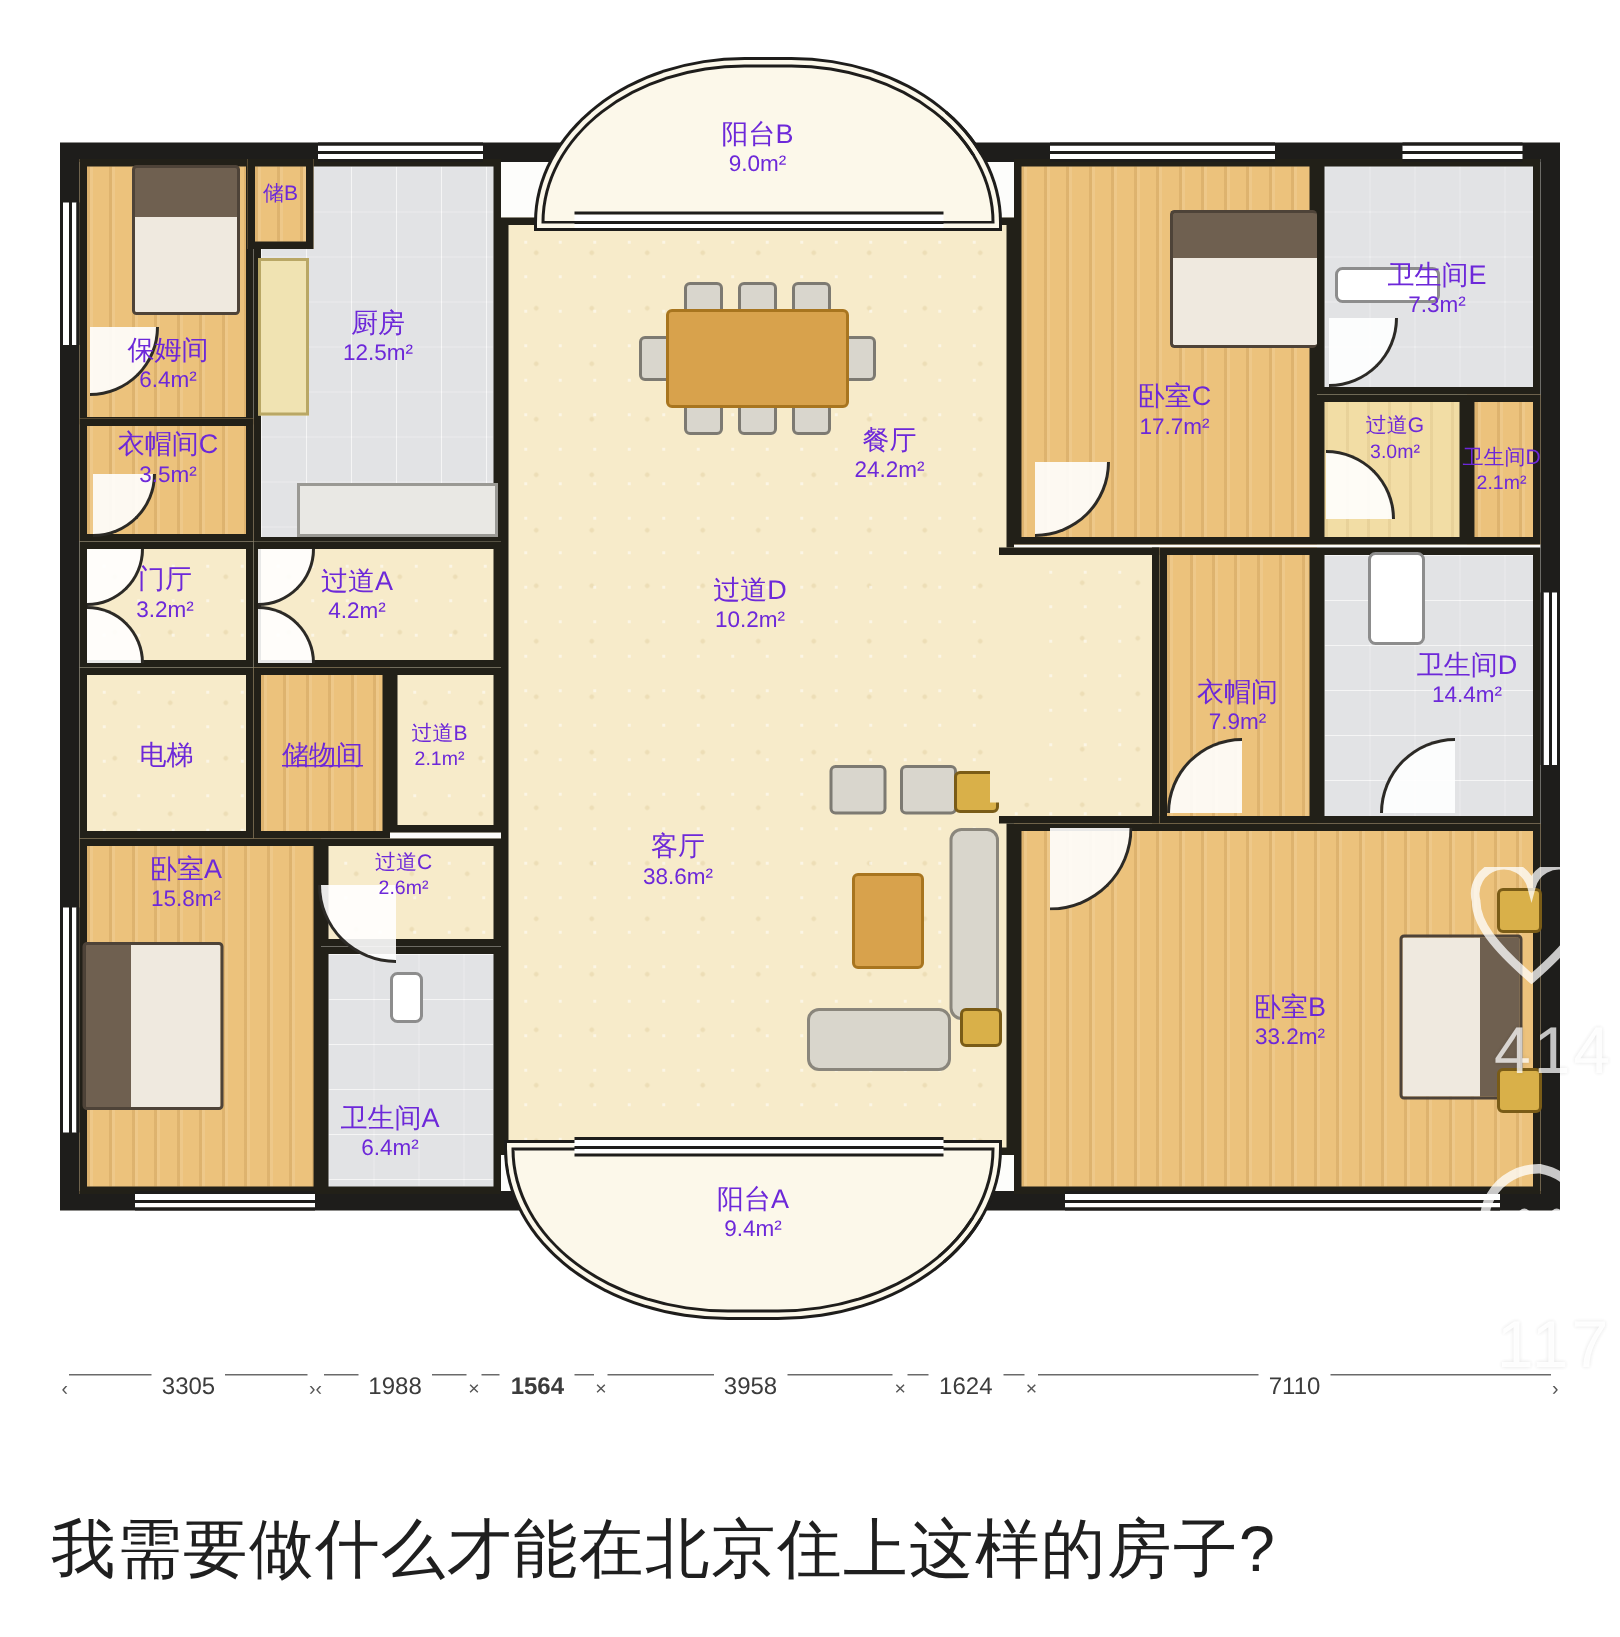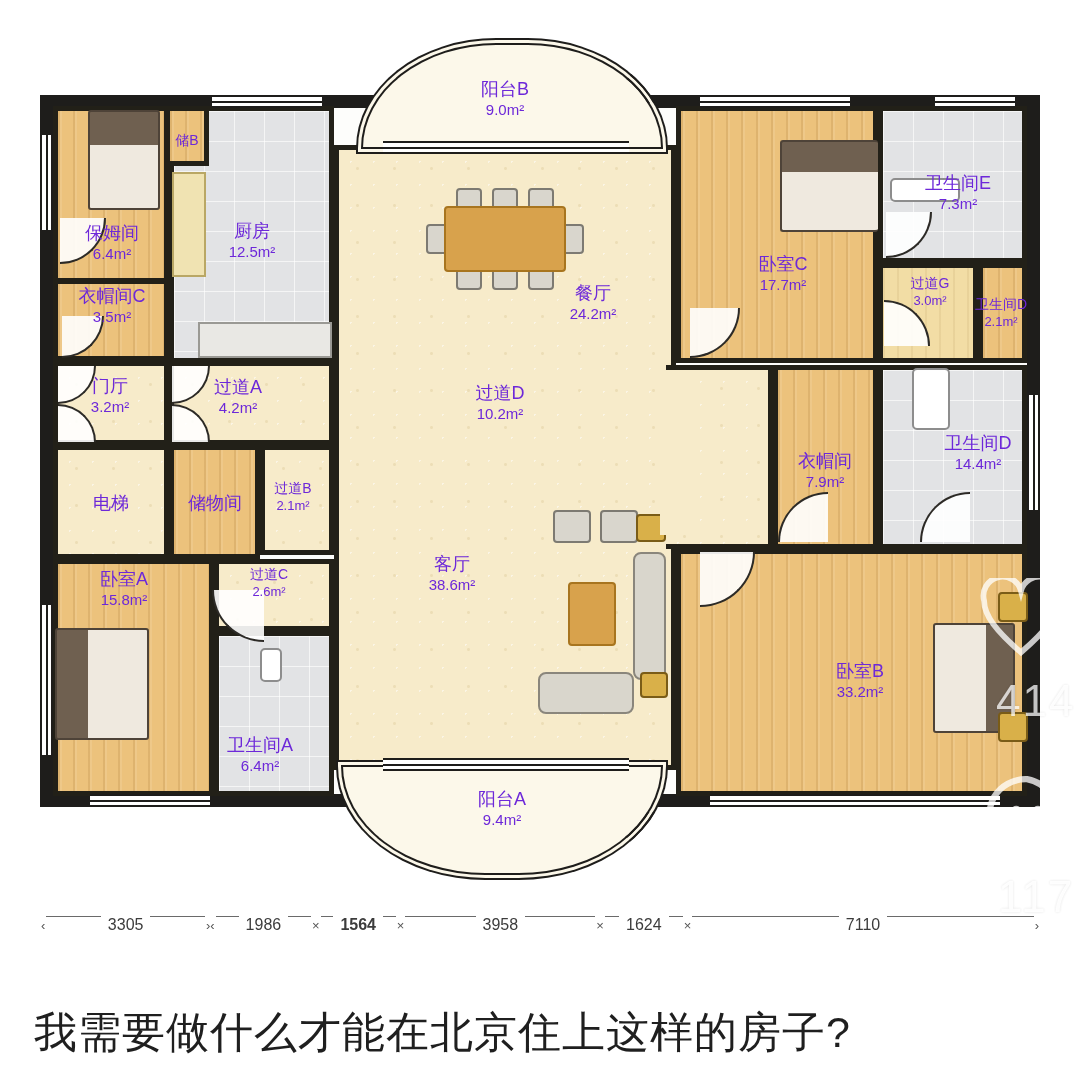--- a/index.html
+++ b/index.html
@@ -143,24 +143,24 @@
 <div class="abs furn fix" style="left:260px;top:648px;width:22px;height:34px;"></div>
 
 <div class="abs lbl" style="left:420px;top:78px;width:170px;">
     <span class="nm">阳台B</span>
     <span class="ar">9.0m²</span>
   </div>
 <div class="abs lbl" style="left:60px;top:222px;width:104px;">
     <span class="nm">保姆间</span>
     <span class="ar">6.4m²</span>
   </div>
-<div class="abs lbl sm" style="left:160px;top:120px;width:54px;margin-top:12px;">
+<div class="abs lbl sm" style="left:160px;top:120px;width:54px;">
     <span class="nm">储B</span>
   </div>
-<div class="abs lbl" style="left:192px;top:220px;width:120px;">
+<div class="abs lbl" style="left:192px;top:204px;width:120px;">
     <span class="nm">厨房</span>
     <span class="ar">12.5m²</span>
   </div>
 <div class="abs lbl" style="left:56px;top:285px;width:112px;">
     <span class="nm">衣帽间C</span>
     <span class="ar">3.5m²</span>
   </div>
 <div class="abs lbl" style="left:58px;top:375px;width:104px;">
     <span class="nm">门厅</span>
     <span class="ar">3.2m²</span>
@@ -189,21 +189,21 @@
     <span class="nm">卫生间D</span>
     <span class="ar">2.1m²</span>
   </div>
 <div class="abs lbl" style="left:438px;top:382px;width:124px;">
     <span class="nm">过道D</span>
     <span class="ar">10.2m²</span>
   </div>
 <div class="abs lbl" style="left:60px;top:492px;width:102px;">
     <span class="nm">电梯</span>
   </div>
-<div class="abs lbl" style="left:172px;top:492px;width:86px;">
+<div class="abs lbl" style="left:172px;top:492px;width:86px;text-decoration:underline;">
     <span class="nm">储物间</span>
   </div>
 <div class="abs lbl sm" style="left:255px;top:480px;width:76px;">
     <span class="nm">过道B</span>
     <span class="ar">2.1m²</span>
   </div>
 <div class="abs lbl" style="left:774px;top:450px;width:102px;">
     <span class="nm">衣帽间</span>
     <span class="ar">7.9m²</span>
   </div>
@@ -239,21 +239,21 @@
 <div class="abs dims">
   <span class="dim-x">‹</span>
   <div class="dim-seg" style="flex:3305;">
       <span class="dim-line"></span>
       <span class="dim-label">3305</span>
       <span class="dim-line"></span>
     </div>
   <span class="dim-x">›‹</span>
   <div class="dim-seg" style="flex:1989;">
       <span class="dim-line"></span>
-      <span class="dim-label">1986</span>
+      <span class="dim-label">1988</span>
       <span class="dim-line"></span>
     </div>
   <span class="dim-x">×</span>
   <div class="dim-seg" style="flex:1564;font-weight:bold;">
       <span class="dim-line"></span>
       <span class="dim-label">1564</span>
       <span class="dim-line"></span>
     </div>
   <span class="dim-x">×</span>
   <div class="dim-seg" style="flex:3958;">

